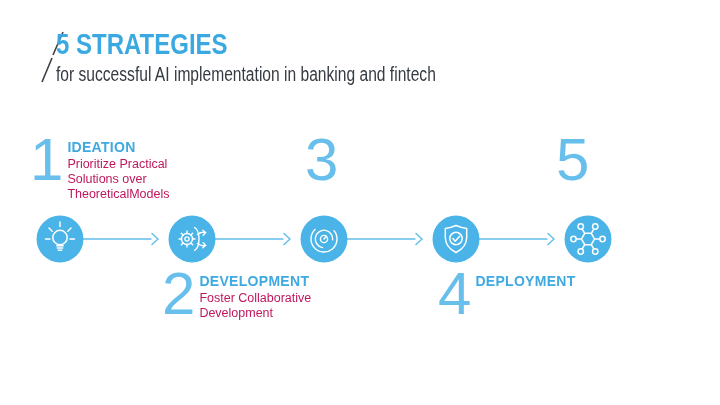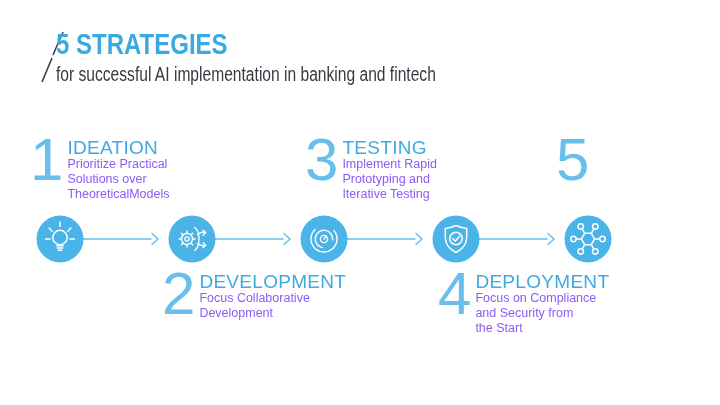--- a/index.html
+++ b/index.html
@@ -10,22 +10,22 @@
   .title-block{position:absolute;left:56px;top:28px;}
   .title{font-size:30px;font-weight:bold;color:#3aa9e1;letter-spacing:0;
          transform:scaleX(.8);transform-origin:left top;white-space:nowrap;line-height:32px;}
   .subtitle{font-size:19.5px;font-weight:400;color:#353b42;margin-top:2px;
             transform:scaleX(.8);transform-origin:left top;white-space:nowrap;line-height:24px;}
   
   .step{position:absolute;display:flex;align-items:flex-start;}
   .num{font-size:60px;line-height:52px;font-weight:300;color:#69bfeb;
        margin-right:6px;letter-spacing:-2px;}
   .txt{padding-top:6px;}
-  .label{font-size:19px;font-weight:normal;color:#3fa9e1;letter-spacing:.3px;line-height:15px;}
-  .desc{font-size:12.5px;color:#8b5cf6;line-height:15px;margin-top:2px;white-space:pre-line;}
+  .label{font-size:14px;font-weight:bold;color:#3fa9e1;letter-spacing:.3px;line-height:15px;}
+  .desc{font-size:12.5px;color:#be185d;line-height:15px;margin-top:2px;white-space:pre-line;}
   .step-1{left:30px;top:134px;}
   .step-3{left:305px;top:134px;}
   .step-5{left:556px;top:134px;}
   .step-2{left:162px;top:268px;}
   .step-4{left:438px;top:268px;}
   .icon-row{position:absolute;left:0;top:197px;}
 </style>
 </head>
 <body>
 
@@ -46,48 +46,39 @@
     <div class="txt">
       <div class="label">IDEATION</div>
       <div class="desc">Prioritize Practical
 Solutions over
 TheoreticalModels</div>
     </div>
   </div>
 
   <div class="step step-3">
     <div class="num">3</div>
-    <div class="txt">
-      <div class="label">TESTING</div>
-      <div class="desc">Implement Rapid
-Prototyping and
-Iterative Testing</div>
-    </div>
   </div>
 
   <div class="step step-5">
     <div class="num">5</div>
   </div>
 
   <div class="step step-2">
     <div class="num">2</div>
     <div class="txt">
       <div class="label">DEVELOPMENT</div>
-      <div class="desc">Focus Collaborative
+      <div class="desc">Foster Collaborative
 Development</div>
     </div>
   </div>
 
   <div class="step step-4">
     <div class="num">4</div>
     <div class="txt">
       <div class="label">DEPLOYMENT</div>
-      <div class="desc">Focus on Compliance
-and Security from
-the Start</div>
     </div>
   </div>
 
   <svg class="icon-row" width="720" height="86" viewBox="0 0 720 86">
     <g stroke="#63bfec" stroke-width="1.5" fill="none" stroke-linecap="round" stroke-linejoin="round">
       <line x1="83" y1="42" x2="151" y2="42"></line>
         <path d="M152,36.5 L158,42 L152,47.5"></path>
       <line x1="215" y1="42" x2="283" y2="42"></line>
         <path d="M284,36.5 L290,42 L284,47.5"></path>
       <line x1="347" y1="42" x2="415" y2="42"></line>

